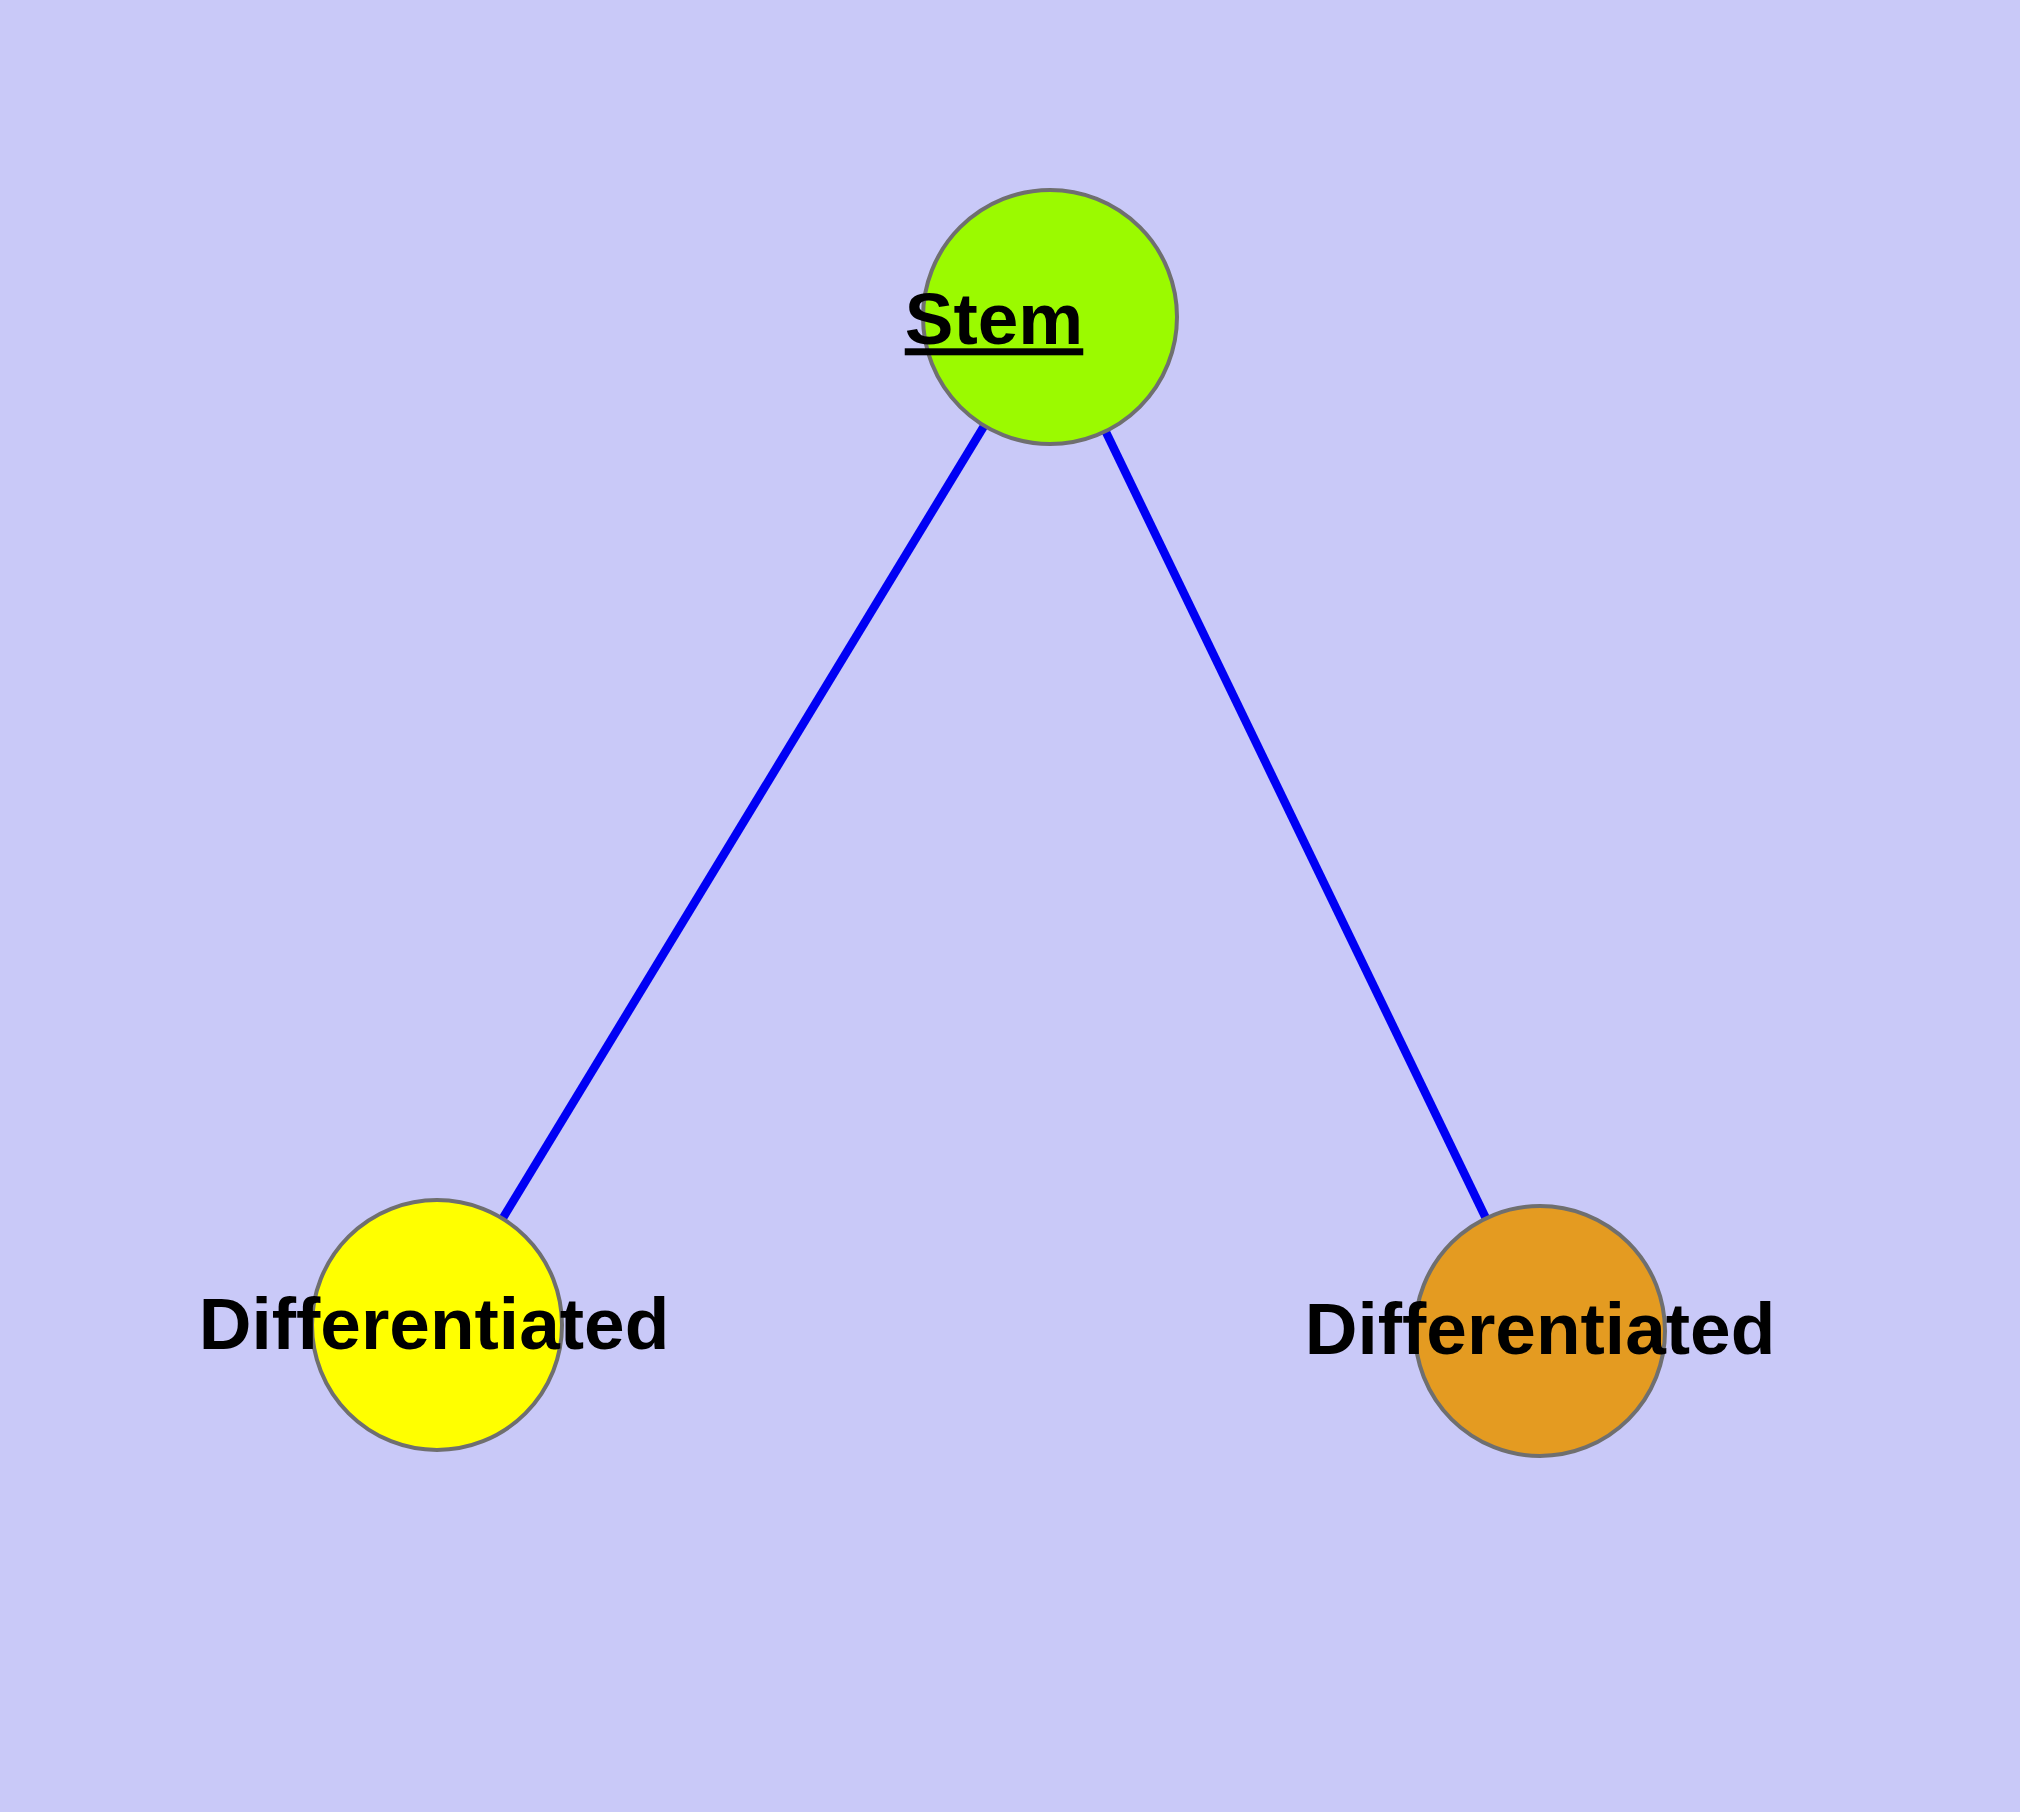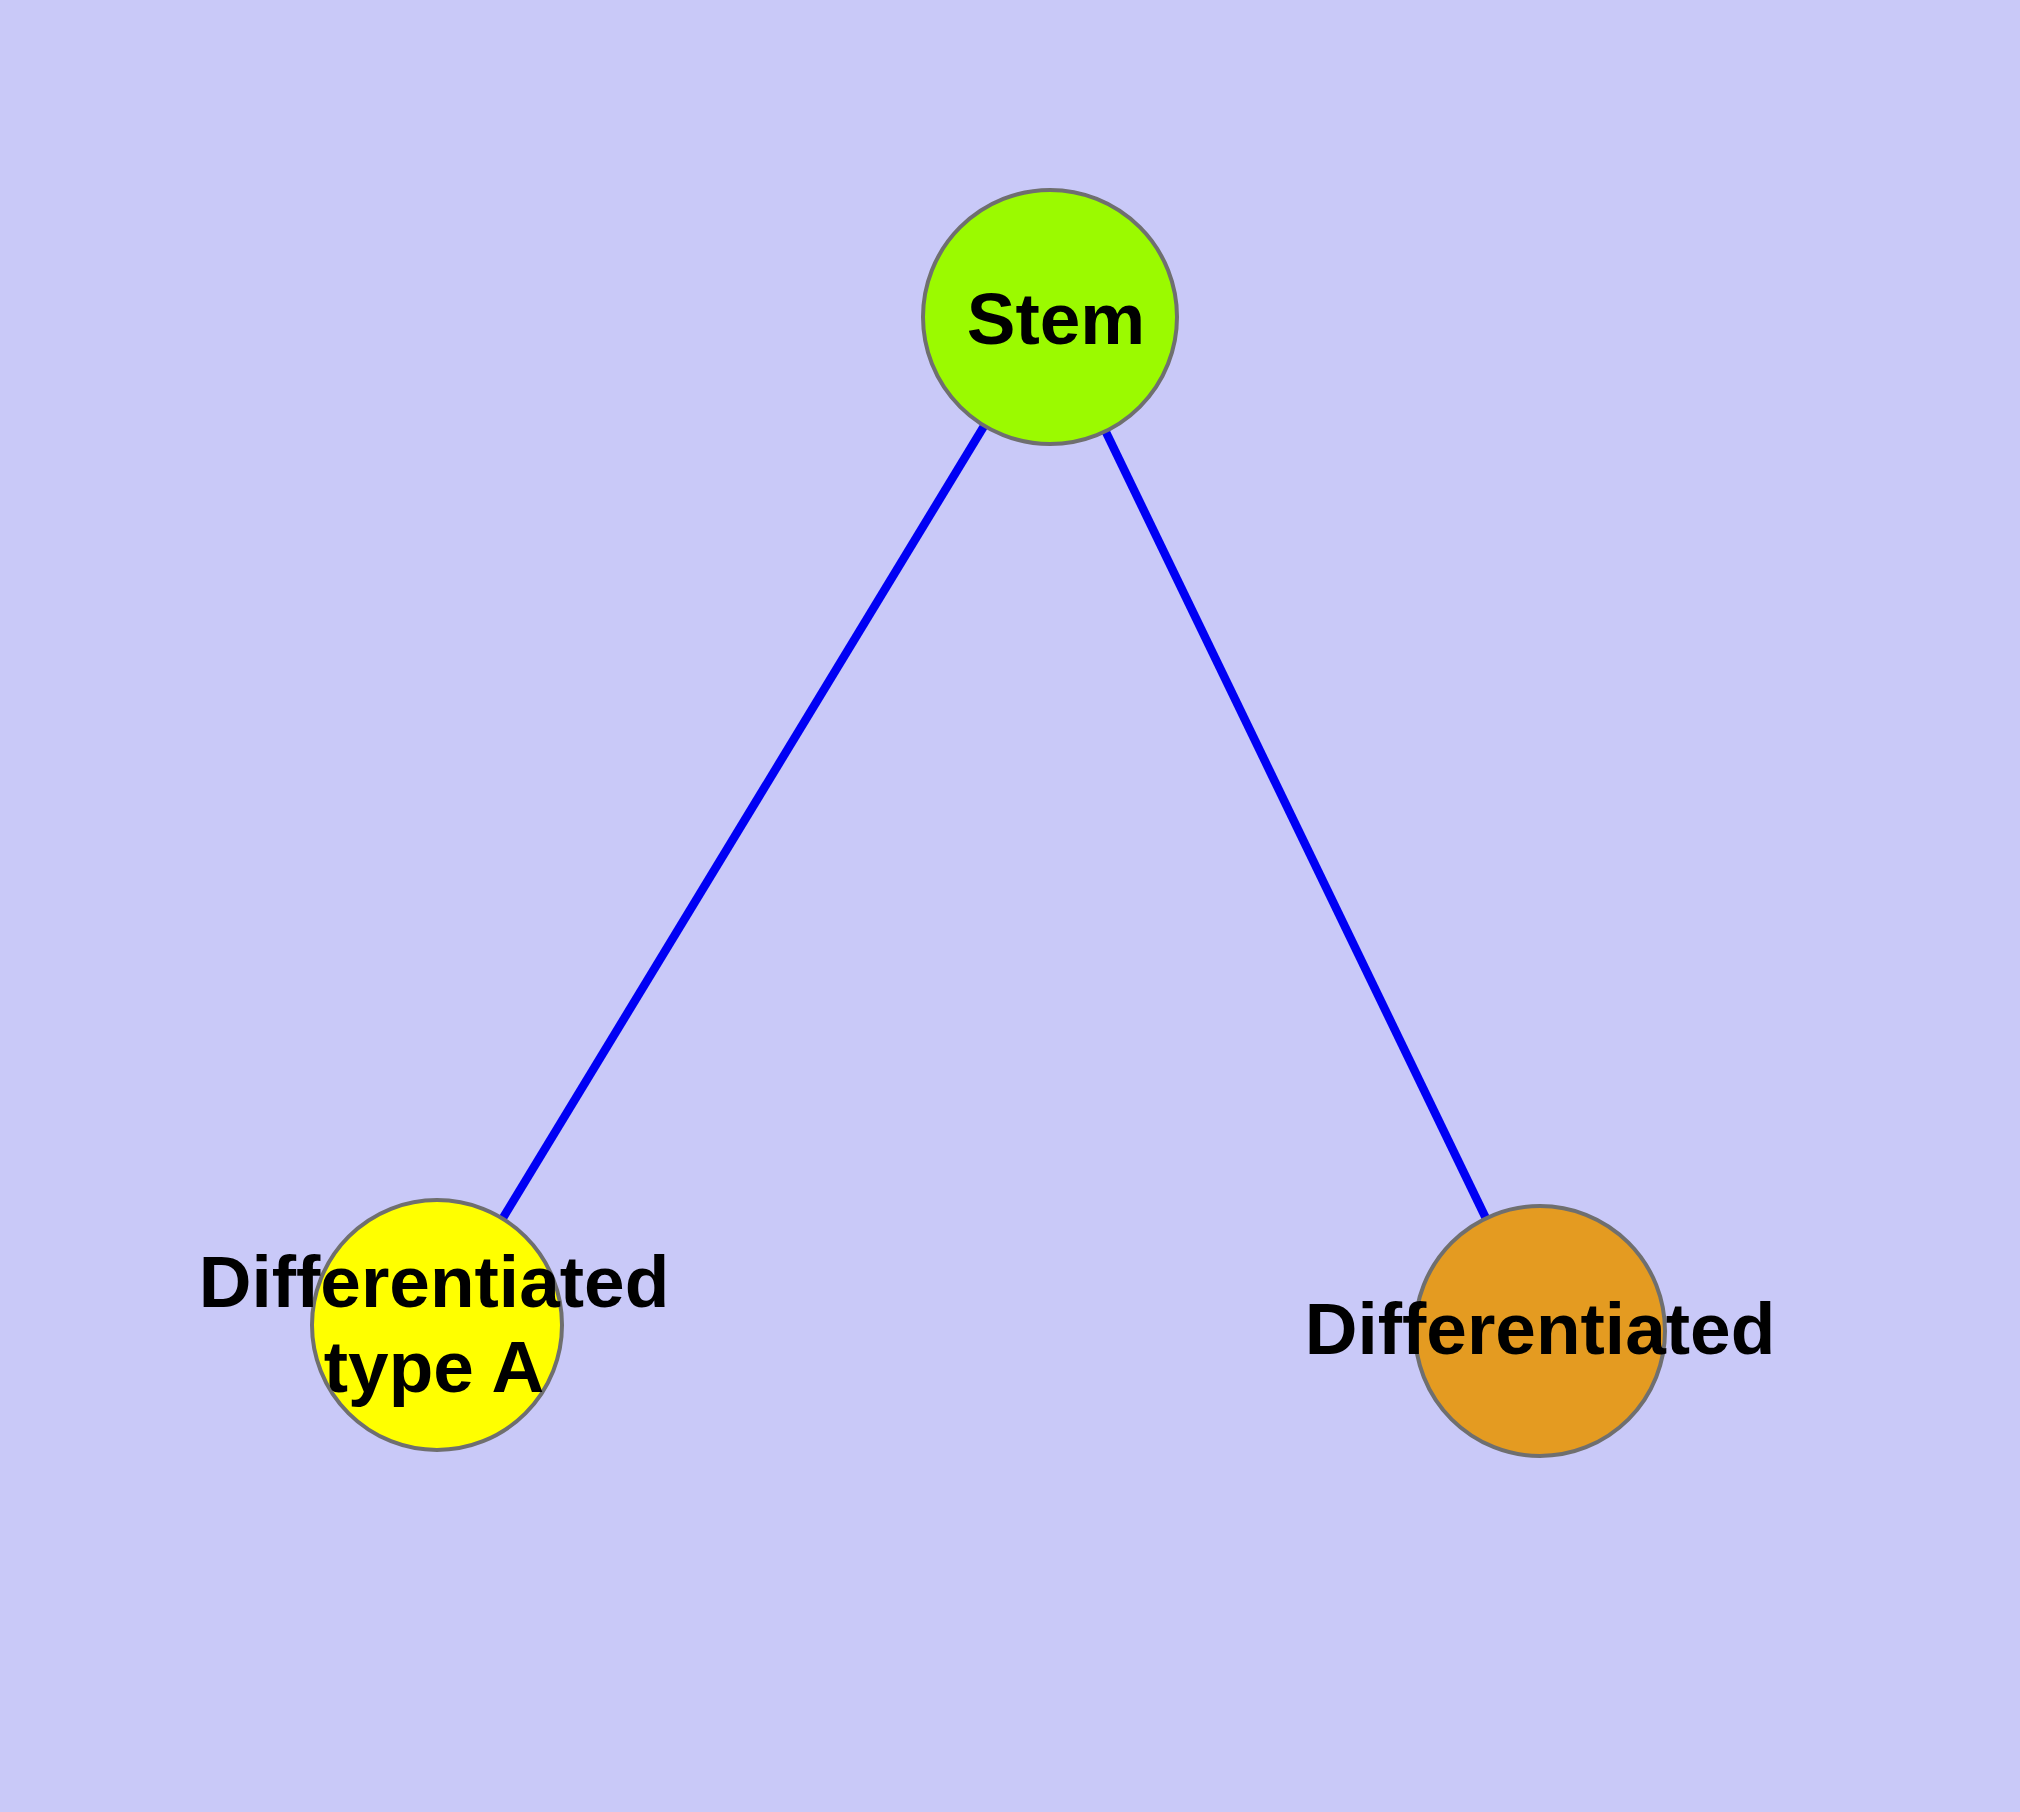--- a/index.html
+++ b/index.html
@@ -56,21 +56,21 @@
   .node-label {
     position: absolute;
     transform: translate(-50%, -50%);
     color: #000000;
     font-weight: bold;
     font-size: 73px;
     line-height: 1.17;
     text-align: center;
     white-space: nowrap;
   }
-  .node-label.stem-label { left: 1056px; top: 319px; }
+  .node-label.stem-label { left: 994px; top: 319px; text-decoration: underline; }
   .node-label.a-label    { left: 434px;  top: 1324px; }
   .node-label.b-label    { left: 1540px; top: 1329px; }
 </style>
 </head>
 <body>
 
 <div class="canvas">
 
   <svg class="edges" viewBox="0 0 2384 2138" xmlns="http://www.w3.org/2000/svg">
     <line class="edge" x1="1239" y1="374" x2="516" y2="1564"></line>
@@ -78,21 +78,20 @@
   </svg>
 
   <div class="node-circle stem"></div>
   <div class="node-circle type-a"></div>
   <div class="node-circle type-b"></div>
 
   <div class="node-label stem-label">Stem</div>
 
   <div class="node-label a-label">
     <span>Differentiated</span><br>
-    <span>type A</span>
   </div>
 
   <div class="node-label b-label">
     <span>Differentiated</span><br>
   </div>
 
 </div>
 
 
 </body></html>

